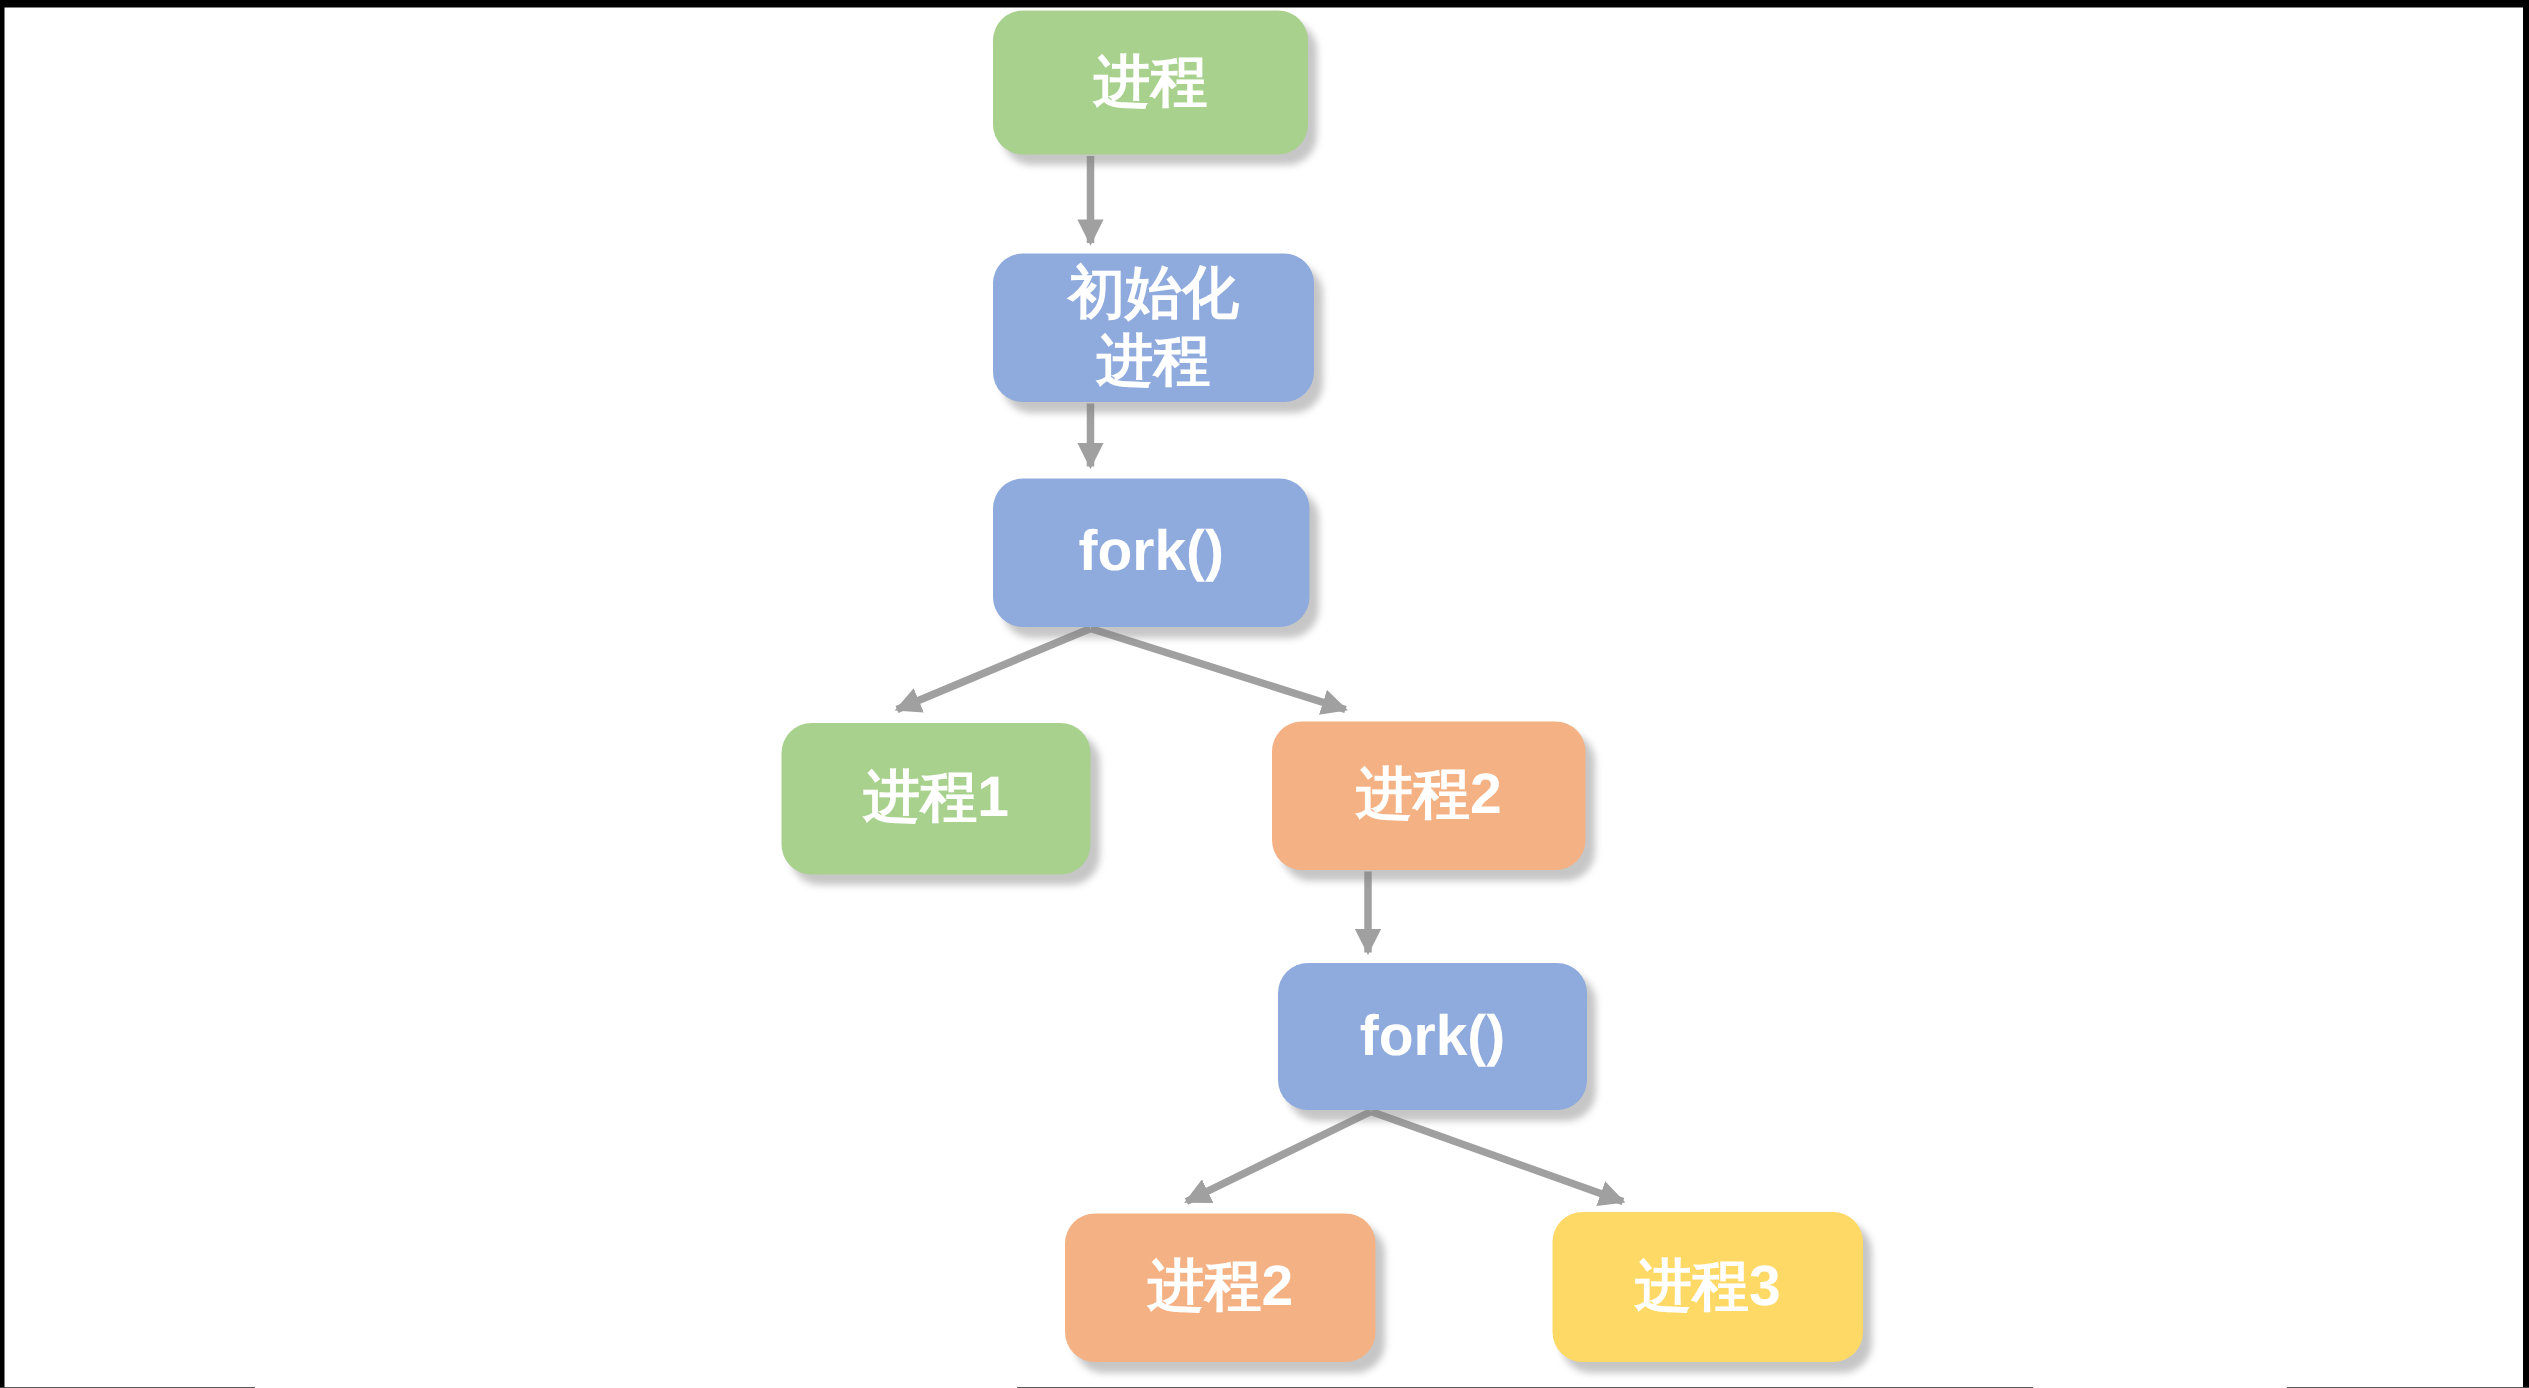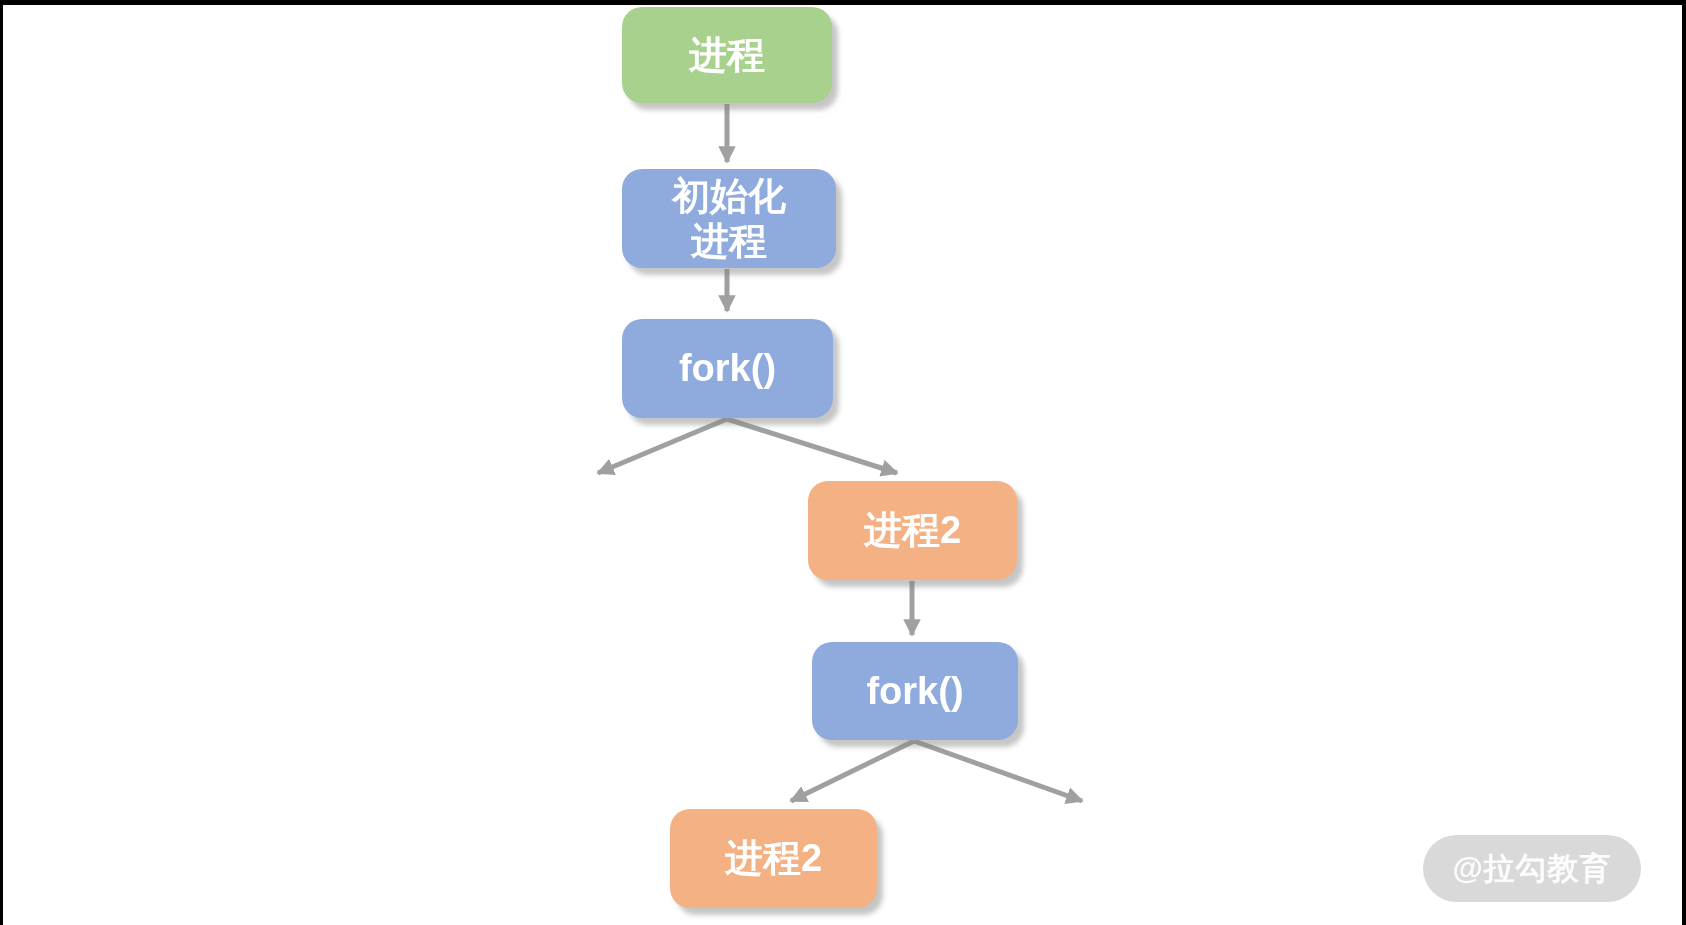--- a/index.html
+++ b/index.html
@@ -12,20 +12,21 @@
     position:absolute; left:3px; top:5px; right:4px; bottom:0;
     background:#ffffff;
   }
   .edges { position:absolute; left:0; top:0; width:1686px; height:925px; pointer-events:none; }
   .edge { stroke:var(--arrow,#A0A0A0); stroke-width:5; fill:none; }
   .node {
     position:absolute; border-radius:20px;
     display:flex; align-items:center; justify-content:center;
     color:#ffffff; font-weight:600; font-size:38px; text-align:center;
     box-shadow:6px 7px 5px rgba(128,128,128,0.45);
+    margin-left:40px;
   }
   .node .label { white-space:pre-line; line-height:1.18; }
   .watermark {
     position:absolute; left:1423px; top:835px; width:218px; height:67px;
     background:var(--wm-bg,#D9D9D9); border-radius:34px;
     display:flex; align-items:center; justify-content:center;
     color:rgba(255,255,255,0.92); font-size:31px; font-weight:600;
     letter-spacing:1px;
   }
   
@@ -62,26 +63,29 @@
   <div id="n-root" class="node" style="background-color: rgb(169, 209, 142);">
     <span class="label">进程</span>
   </div>
   <div id="n-init" class="node" style="background-color: rgb(143, 170, 220);">
     <span class="label">初始化
 进程</span>
   </div>
   <div id="n-fork1" class="node" style="background-color: rgb(143, 170, 220);">
     <span class="label">fork()</span>
   </div>
+  <div id="n-p1" class="node" style="background-color: rgb(169, 209, 142);">
+    <span class="label">进程1</span>
+  </div>
   <div id="n-p2a" class="node" style="background-color: rgb(244, 177, 131);">
     <span class="label">进程2</span>
   </div>
   <div id="n-fork2" class="node" style="background-color: rgb(143, 170, 220);">
     <span class="label">fork()</span>
   </div>
   <div id="n-p2b" class="node" style="background-color: rgb(244, 177, 131);">
     <span class="label">进程2</span>
   </div>
+  <div id="n-p3" class="node" style="background-color: rgb(255, 217, 102);">
+    <span class="label">进程3</span>
+  </div>
 
-  <div class="watermark">
-    <span>@拉勾教育</span>
-  </div>
 </div>
 
 </body></html>

